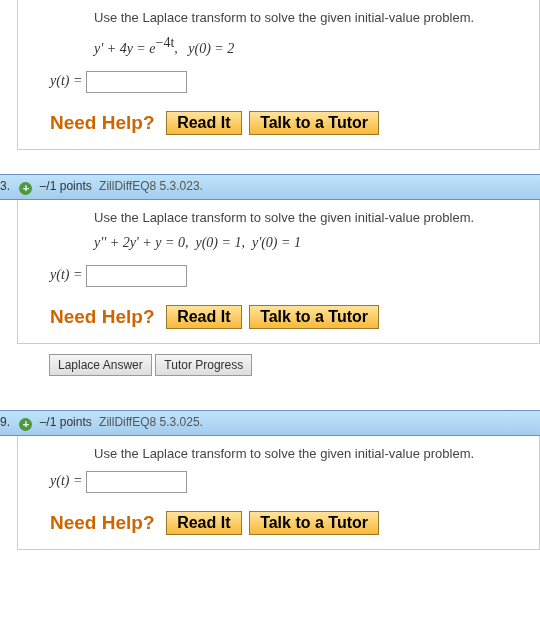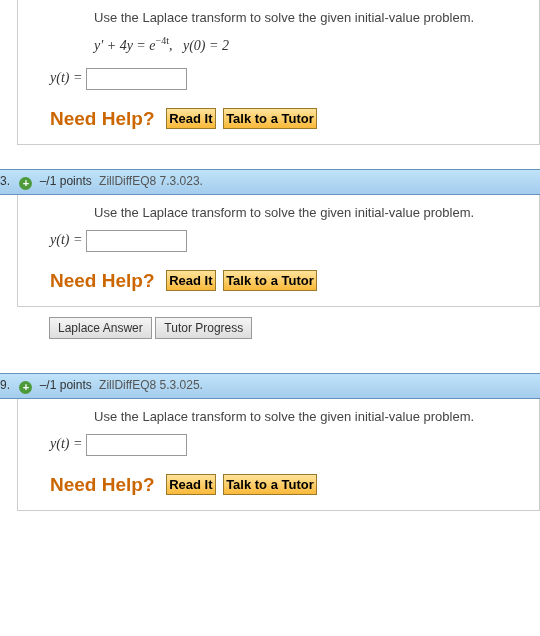--- a/index.html
+++ b/index.html
@@ -52,23 +52,23 @@
     font-size: 19px;
     display: inline-block;
     margin-right: 4px;
     vertical-align: middle;
   }
   .nh-btn {
     display: inline-block;
     vertical-align: middle;
     background: linear-gradient(#ffe39a, #f9b93a);
     border: 1px solid #9a7a2a;
-    font-size: 13px;
+    font-size: 16px;
     color: #000;
-    padding: 2px 2px;
+    padding: 2px 10px;
     margin-left: 4px;
     cursor: pointer;
     font-weight: bold;
   }
   .nh-btn:first-of-type { font-weight: normal; }
   .info-bar {
     background: linear-gradient(#bfe3f9, #a4cced);
     border-top: 1px solid #6693bd;
     border-bottom: 1px solid #6693bd;
     margin: 24px 0 0 0;
@@ -104,21 +104,21 @@
     margin-left:17px;
   }
   .gray-btn {
     background: linear-gradient(#f5f5f5, #ddd);
     border: 1px solid #999;
     padding: 3px 8px;
     font-size: 12px;
     color: #333;
     cursor: pointer;
   }
-  sup, .sup { font-style: normal; font-size: 10px; vertical-align: super;}
+  sup, .sup { font-style: normal; font-size: 14px; vertical-align: super;}
   .first-block {
     border-top: none;
   }
   .row-marker{
     position:absolute;
     left:-2px;
     font-size:12px;
     color:#333;
   }
 </style>
@@ -137,25 +137,26 @@
     <span class="nh-btn">Read It</span>
     <span class="nh-btn" style="font-weight:bold">Talk to a Tutor</span>
   </div>
 </div>
 
 <div class="info-bar" style="position:relative;">
   <span class="row-marker" style="left:0;">3.</span>
   &nbsp;&nbsp;&nbsp;
   <span class="plus-icon">+</span>
   <span class="points">–/1 points</span>
-  <span class="ref">ZillDiffEQ8 7.3.023.</span>
+  <span class="ref">ZillDiffEQ8 5.3.023.</span>
 </div>
 
 <div class="question-body">
   <div class="qprompt">Use the Laplace transform to solve the given initial-value problem.</div>
+  <div class="equation">y'' + 2y' + y = 0,&nbsp;&nbsp;y(0) = 1,&nbsp;&nbsp;y'(0) = 1</div>
   <div class="answer-row">
     <span>y(t) =</span>
     <input type="text" value="" style="">
   </div>
   <div>
     <span class="need-help">Need Help?</span>
     <span class="nh-btn">Read It</span>
     <span class="nh-btn" style="font-weight:bold">Talk to a Tutor</span>
   </div>
 </div>

